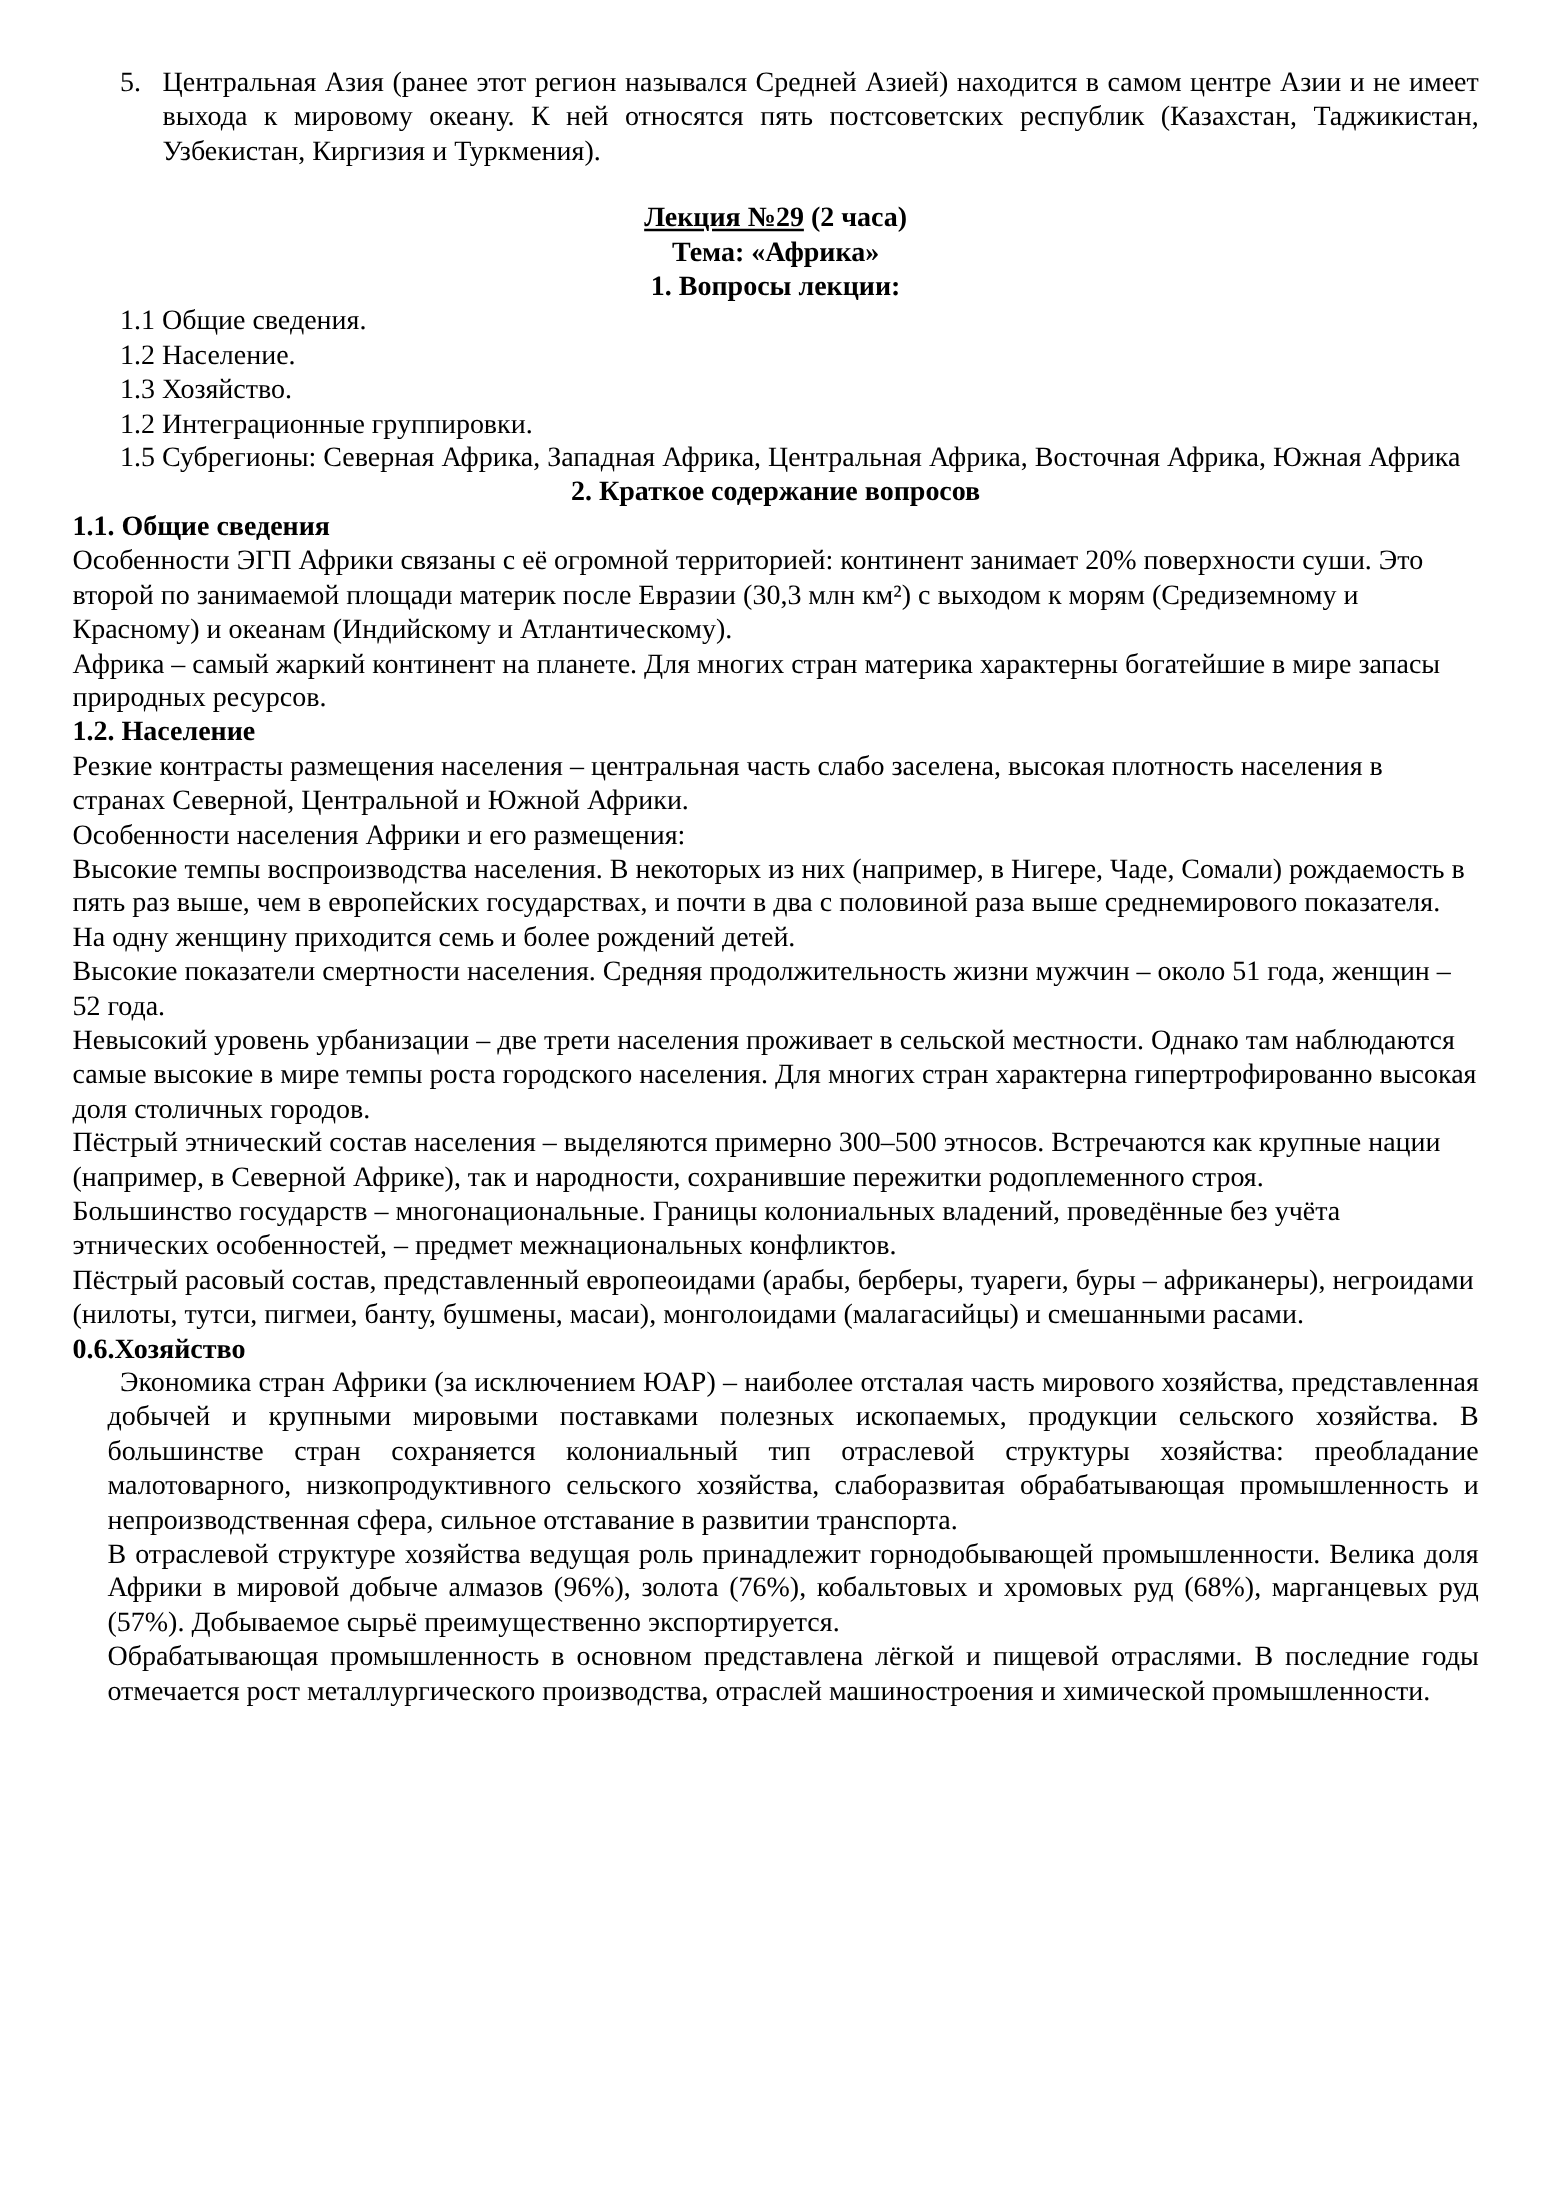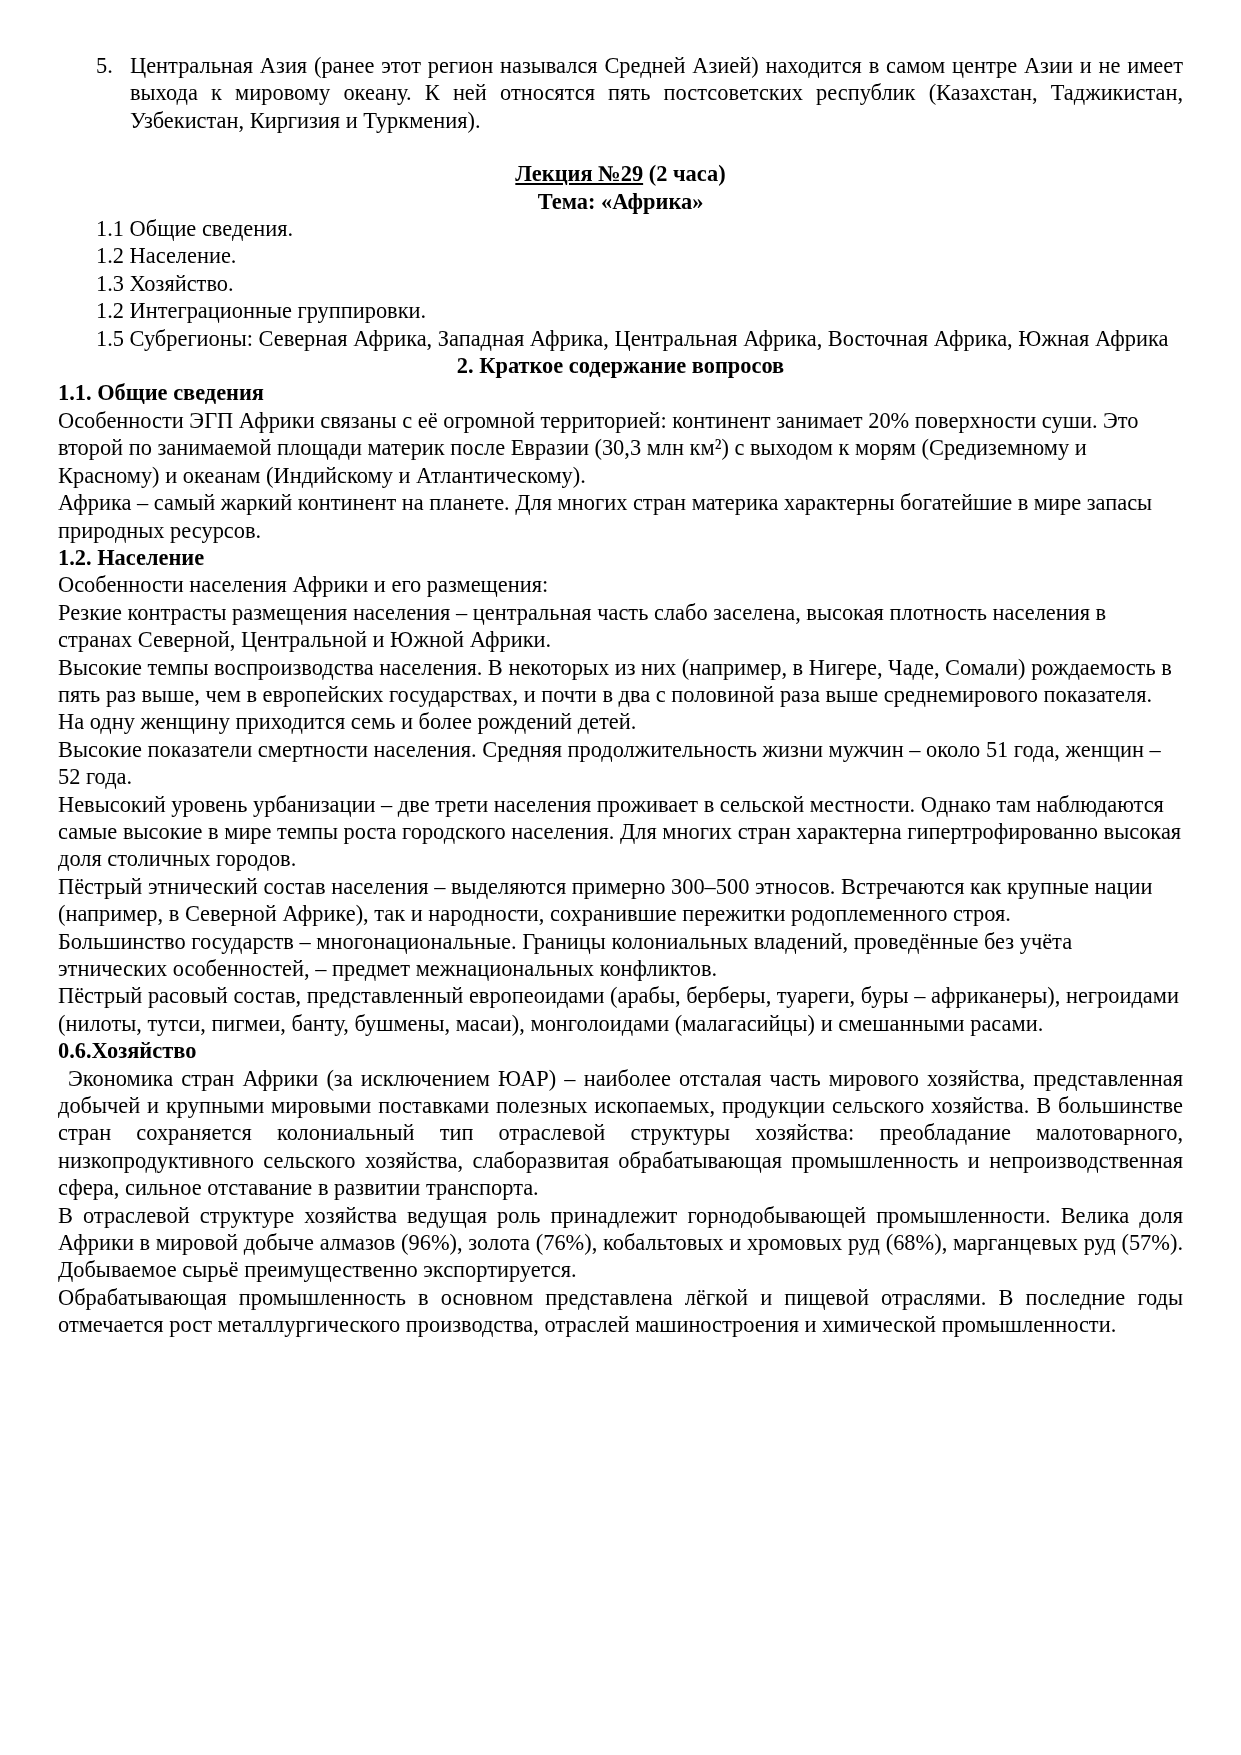--- a/index.html
+++ b/index.html
@@ -12,60 +12,61 @@
   .numbered { display: flex; padding-left: 38px; text-align: justify; }
   .numbered .num { width: 34px; flex: none; }
   .numbered .txt { flex: 1; }
   .gap { height: 26px; }
   .center { text-align: center; font-weight: bold; }
   .u { text-decoration: underline; }
   .qlist { padding-left: 38px; }
   .qitem { padding-left: 33px; text-indent: -33px; font-family: Liberation Serif, serif; }
   .h { font-weight: bold; }
   .p { margin: 0; }
-  .just { text-align: justify; }
+  .just { text-align: justify; margin-left: 28px; }
   .indent1 { text-indent: 10px; }
 </style>
 </head>
 <body>
 
 <div class="page">
 
   <div class="numbered">
     <span class="num">5.</span>
     <span class="txt">Центральная Азия (ранее этот регион назывался Средней Азией) находится в самом центре Азии и не имеет выхода к мировому океану. К ней относятся пять постсоветских республик (Казахстан, Таджикистан, Узбекистан, Киргизия и Туркмения).</span>
   </div>
 
   <div class="gap"></div>
 
   <div class="center">
     <span class="u">Лекция №29</span><span> (2 часа)</span>
   </div>
   <div class="center">Тема: «Африка»</div>
+  <div class="center">1. Вопросы лекции:</div>
 
   <div class="qlist">
     <div class="qitem">1.1 Общие сведения.</div>
     <div class="qitem">1.2 Население.</div>
     <div class="qitem">1.3 Хозяйство.</div>
     <div class="qitem">1.2 Интеграционные группировки.</div>
     <div class="qitem">1.5 Субрегионы: Северная Африка, Западная Африка, Центральная Африка, Восточная Африка, Южная Африка</div>
   </div>
 
   <div class="center">2. Краткое содержание вопросов</div>
 
   <div>
     <div class="h">1.1. Общие сведения</div>
     <p class="p">Особенности ЭГП Африки связаны с её огромной территорией: континент занимает 20% поверхности суши. Это второй по занимаемой площади материк после Евразии (30,3 млн км²) с выходом к морям (Средиземному и Красному) и океанам (Индийскому и Атлантическому).</p>
     <p class="p">Африка – самый жаркий континент на планете. Для многих стран материка характерны богатейшие в мире запасы природных ресурсов.</p>
   </div>
 
   <div>
     <div class="h">1.2. Население</div>
+    <p class="p">Резкие контрасты размещения населения – центральная часть слабо заселена, высокая плотность населения в странах Северной, Центральной и Южной Африки.</p>
     <p class="p">Особенности населения Африки и его размещения:</p>
-    <p class="p">Резкие контрасты размещения населения – центральная часть слабо заселена, высокая плотность населения в странах Северной, Центральной и Южной Африки.</p>
     <p class="p">Высокие темпы воспроизводства населения. В некоторых из них (например, в Нигере, Чаде, Сомали) рождаемость в пять раз выше, чем в европейских государствах, и почти в два с половиной раза выше среднемирового показателя. На одну женщину приходится семь и более рождений детей.</p>
     <p class="p">Высокие показатели смертности населения. Средняя продолжительность жизни мужчин – около 51 года, женщин – 52 года.</p>
     <p class="p">Невысокий уровень урбанизации – две трети населения проживает в сельской местности. Однако там наблюдаются самые высокие в мире темпы роста городского населения. Для многих стран характерна гипертрофированно высокая доля столичных городов.</p>
     <p class="p">Пёстрый этнический состав населения – выделяются примерно 300–500 этносов. Встречаются как крупные нации (например, в Северной Африке), так и народности, сохранившие пережитки родоплеменного строя.</p>
     <p class="p">Большинство государств – многонациональные. Границы колониальных владений, проведённые без учёта этнических особенностей, – предмет межнациональных конфликтов.</p>
     <p class="p">Пёстрый расовый состав, представленный европеоидами (арабы, берберы, туареги, буры – африканеры), негроидами (нилоты, тутси, пигмеи, банту, бушмены, масаи), монголоидами (малагасийцы) и смешанными расами.</p>
   </div>
 
   <div>
     <div class="h">0.6.Хозяйство</div>

